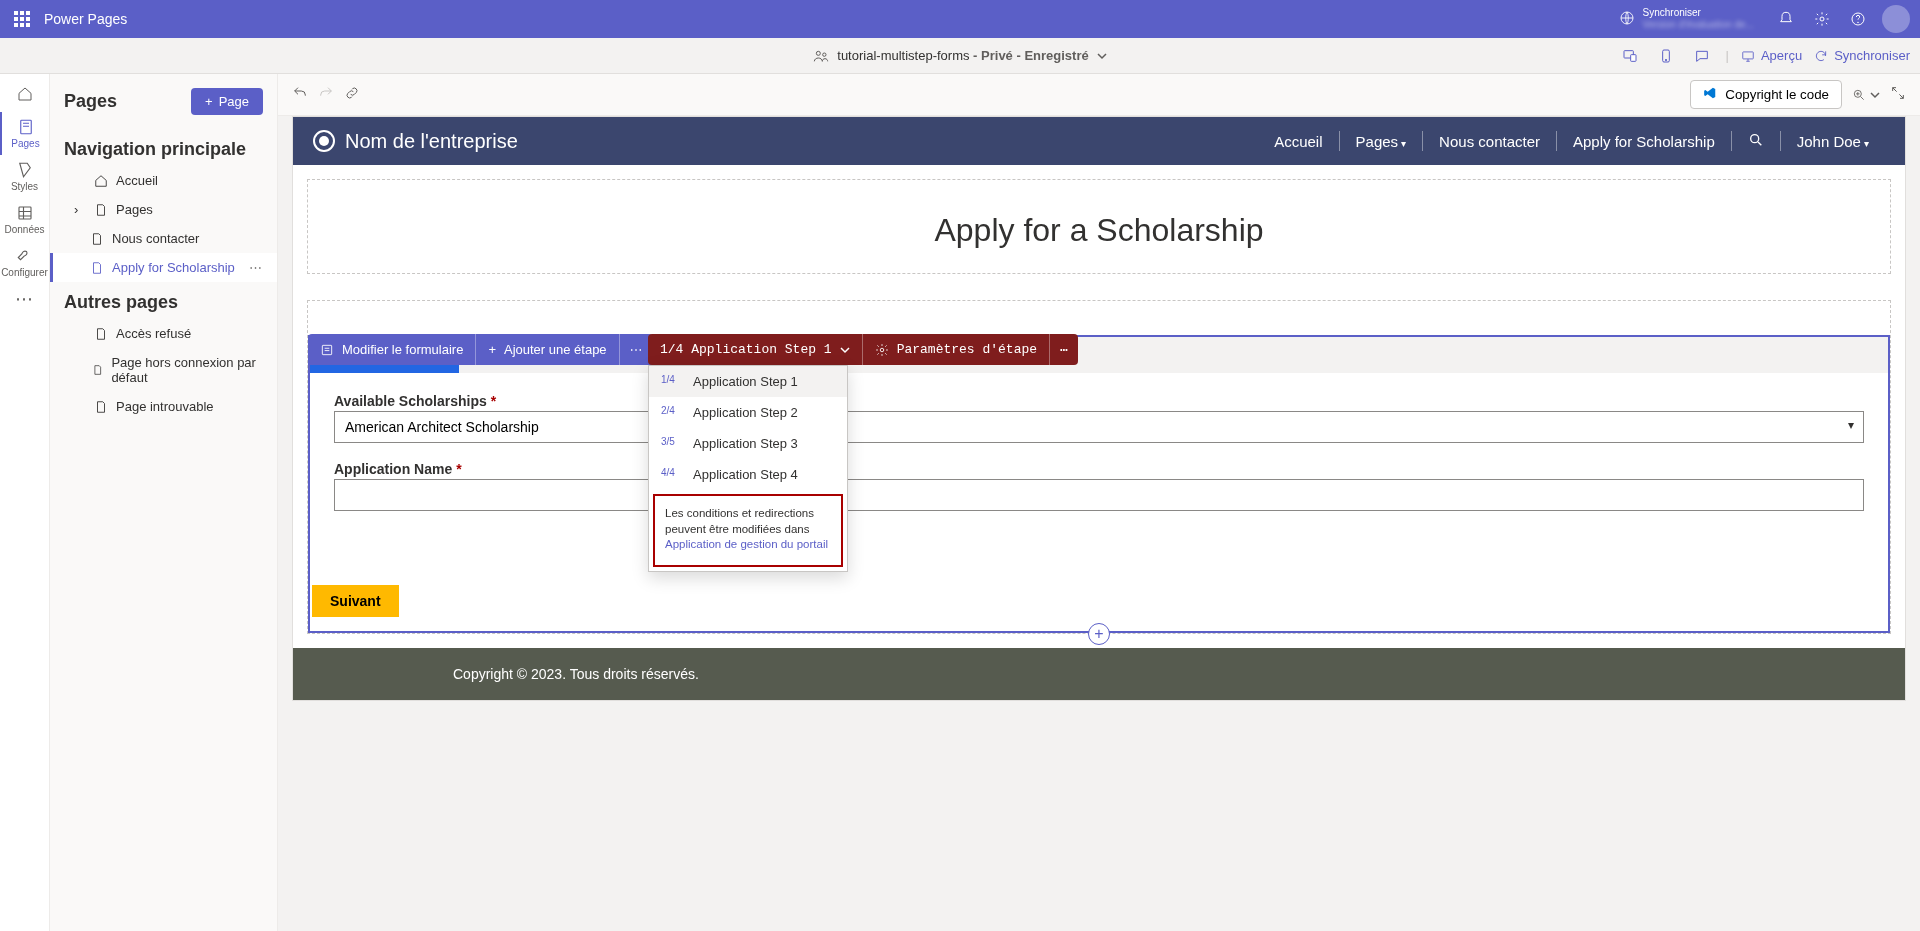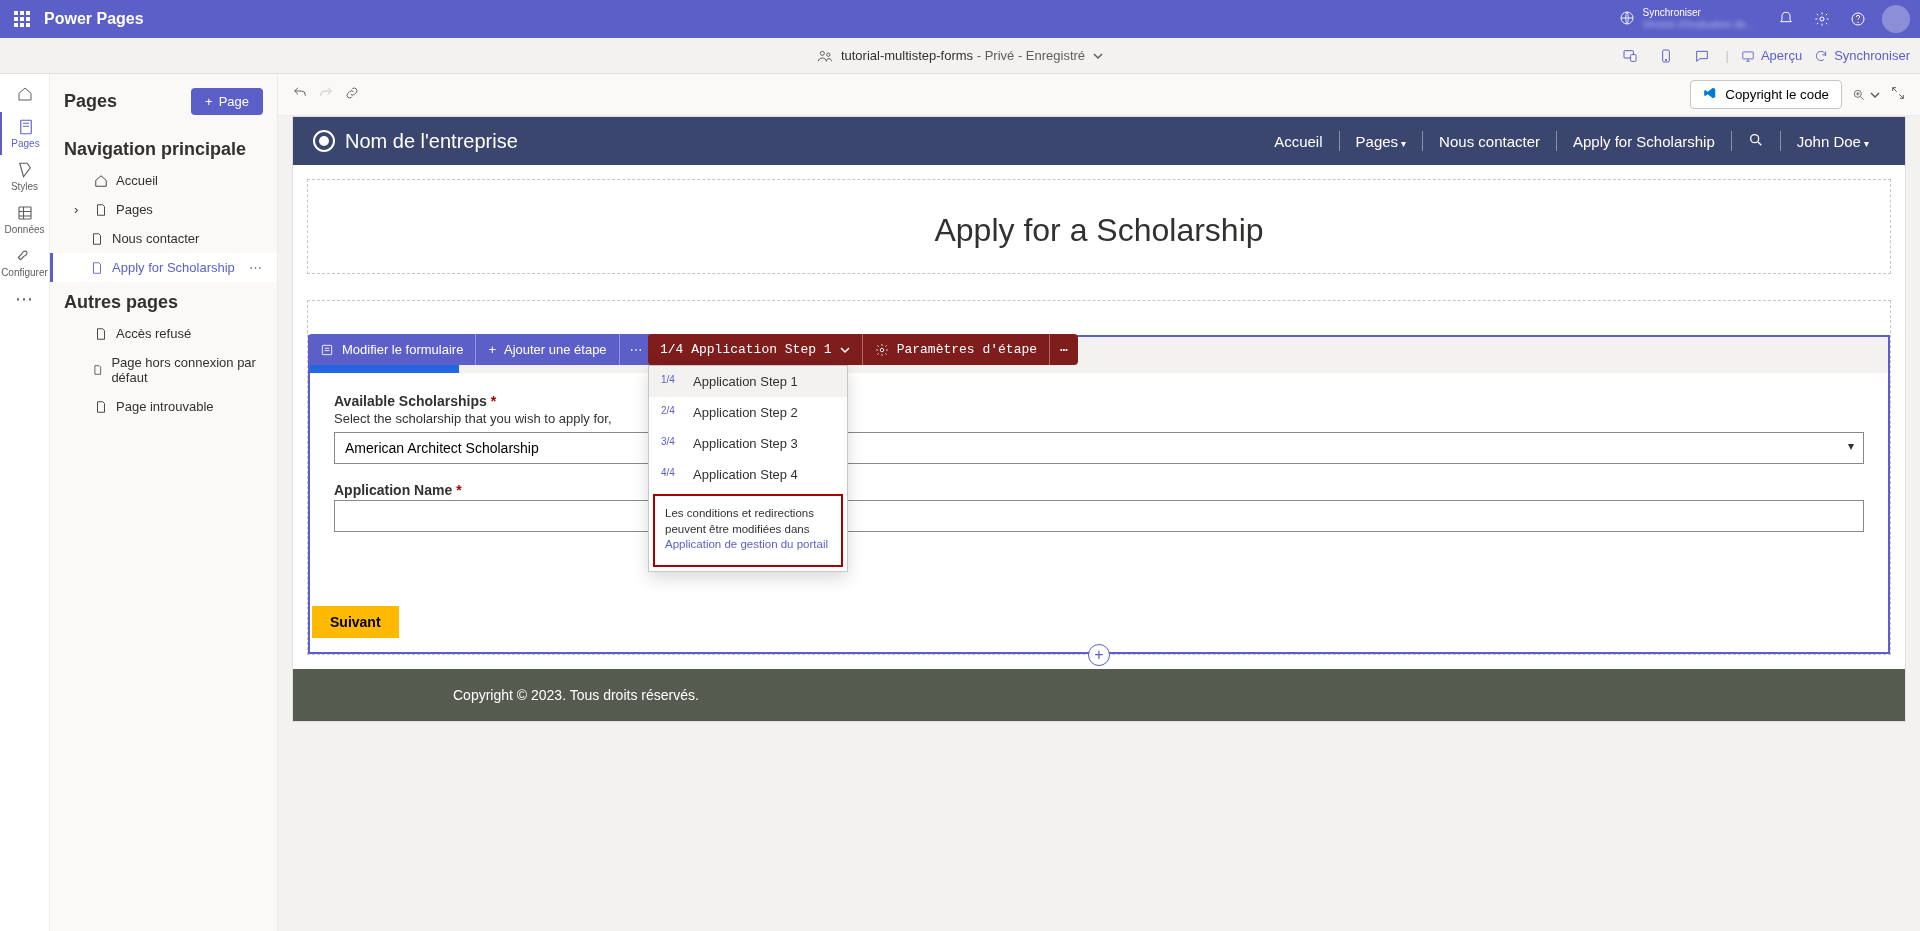--- a/index.html
+++ b/index.html
@@ -3,34 +3,34 @@
   <meta charset="utf-8">
   <style>
     * { box-sizing: border-box; margin: 0; padding: 0; }
     body { font-family: "Segoe UI", sans-serif; font-size: 13px; color: #323130; background: #fff; overflow: hidden; }
 
     
     .top-header { height: 38px; background: #5b5fc7; color: #fff; display: flex; align-items: center; padding: 0 10px; }
     .waffle { width: 16px; height: 16px; margin-right: 14px; margin-left: 4px; }
     .waffle-grid { display: grid; grid-template-columns: repeat(3, 4px); grid-template-rows: repeat(3, 4px); gap: 2px; }
     .waffle-grid span { background: #fff; width: 4px; height: 4px; }
-    .app-title { font-size: 16px; font-weight: 700; }
+    .app-title { font-size: 14px; font-weight: 400; }
     .header-spacer { flex: 1; }
     .env { font-size: 10px; line-height: 1.2; margin-right: 14px; display: flex; align-items: center; }
     .env-label { display: block; font-size: 10px; }
     .env-name { color: rgba(255,255,255,0.5); filter: blur(2px); font-size: 10px; }
     .env-icon { margin-right: 8px; opacity: 0.9; }
     .header-icon { width: 36px; display: flex; align-items: center; justify-content: center; cursor: pointer; color: #fff; }
     .avatar-circle { width: 28px; height: 28px; border-radius: 50%; background: rgba(255,255,255,0.3); margin-left: 6px; }
 
     
     .doc-bar { height: 36px; background: #f3f2f1; border-bottom: 1px solid #e1dfdd; display: flex; align-items: center; position: relative; }
     .doc-bar-center { margin: 0 auto; display: flex; align-items: center; gap: 8px; }
     .doc-name-part { color: #323130; }
-    .doc-name-part.muted { color: #605e5c; }
+    .doc-name-part.muted { color: #605e5c; font-weight: bold; }
     .doc-bar-right { position: absolute; right: 10px; display: flex; align-items: center; gap: 12px; }
     .doc-bar-icon { width: 24px; height: 24px; display: flex; align-items: center; justify-content: center; cursor: pointer; color: #5b5fc7; }
     .doc-sep { color: #c8c6c4; }
     .sync-link { color: #5b5fc7; display: flex; align-items: center; gap: 6px; cursor: pointer; }
 
     
     .layout { display: flex; height: calc(100vh - 74px); }
     .rail { width: 50px; background: #fff; border-right: 1px solid #edebe9; display: flex; flex-direction: column; align-items: center; padding-top: 6px; }
     .rail-home { width: 36px; height: 28px; display: flex; align-items: center; justify-content: center; color: #605e5c; cursor: pointer; margin-bottom: 4px; }
     .rail-item { width: 50px; padding: 6px 0; text-align: center; font-size: 10px; color: #605e5c; cursor: pointer; }
@@ -419,42 +419,41 @@
             <div class="step-dropdown">
               <div class="dd-item hover">
                   <span class="dd-prefix">1/4</span>
                   <span>Application Step 1</span>
                 </div>
               <div class="dd-item">
                   <span class="dd-prefix">2/4</span>
                   <span>Application Step 2</span>
                 </div>
               <div class="dd-item">
-                  <span class="dd-prefix">3/4</span>
+                  <span class="dd-prefix">3/5</span>
                   <span>Application Step 3</span>
                 </div>
               <div class="dd-item">
                   <span class="dd-prefix">4/4</span>
                   <span>Application Step 4</span>
                 </div>
               <div class="dd-note">
                 <span>Les conditions et redirections peuvent être modifiées dans </span><a>Application de gestion du portail</a>
               </div>
             </div>
 
             <div class="form-card">
               <div class="tabs-row">
                 <div class="tab active">Application Step 1</div>
                 <div class="tab">Application Step 2</div>
                 <div class="tab">Application S</div>
               </div>
               <div class="form-body">
                 <div class="field-block">
                   <div class="field-label"><span>Available Scholarships</span> <span class="req">*</span></div>
-                  <div class="field-help">Select the scholarship that you wish to apply for,</div>
                   <div class="select-wrap">
                     <input class="field-input select-input" readonly="" value="American Architect Scholarship" style="">
                   </div>
                 </div>
                 <div class="field-block">
                   <div class="field-label"><span>Application Name</span> <span class="req">*</span></div>
                   <input class="field-input" type="text" style="">
                 </div>
               </div>
               <div style="height:50px;"></div>

